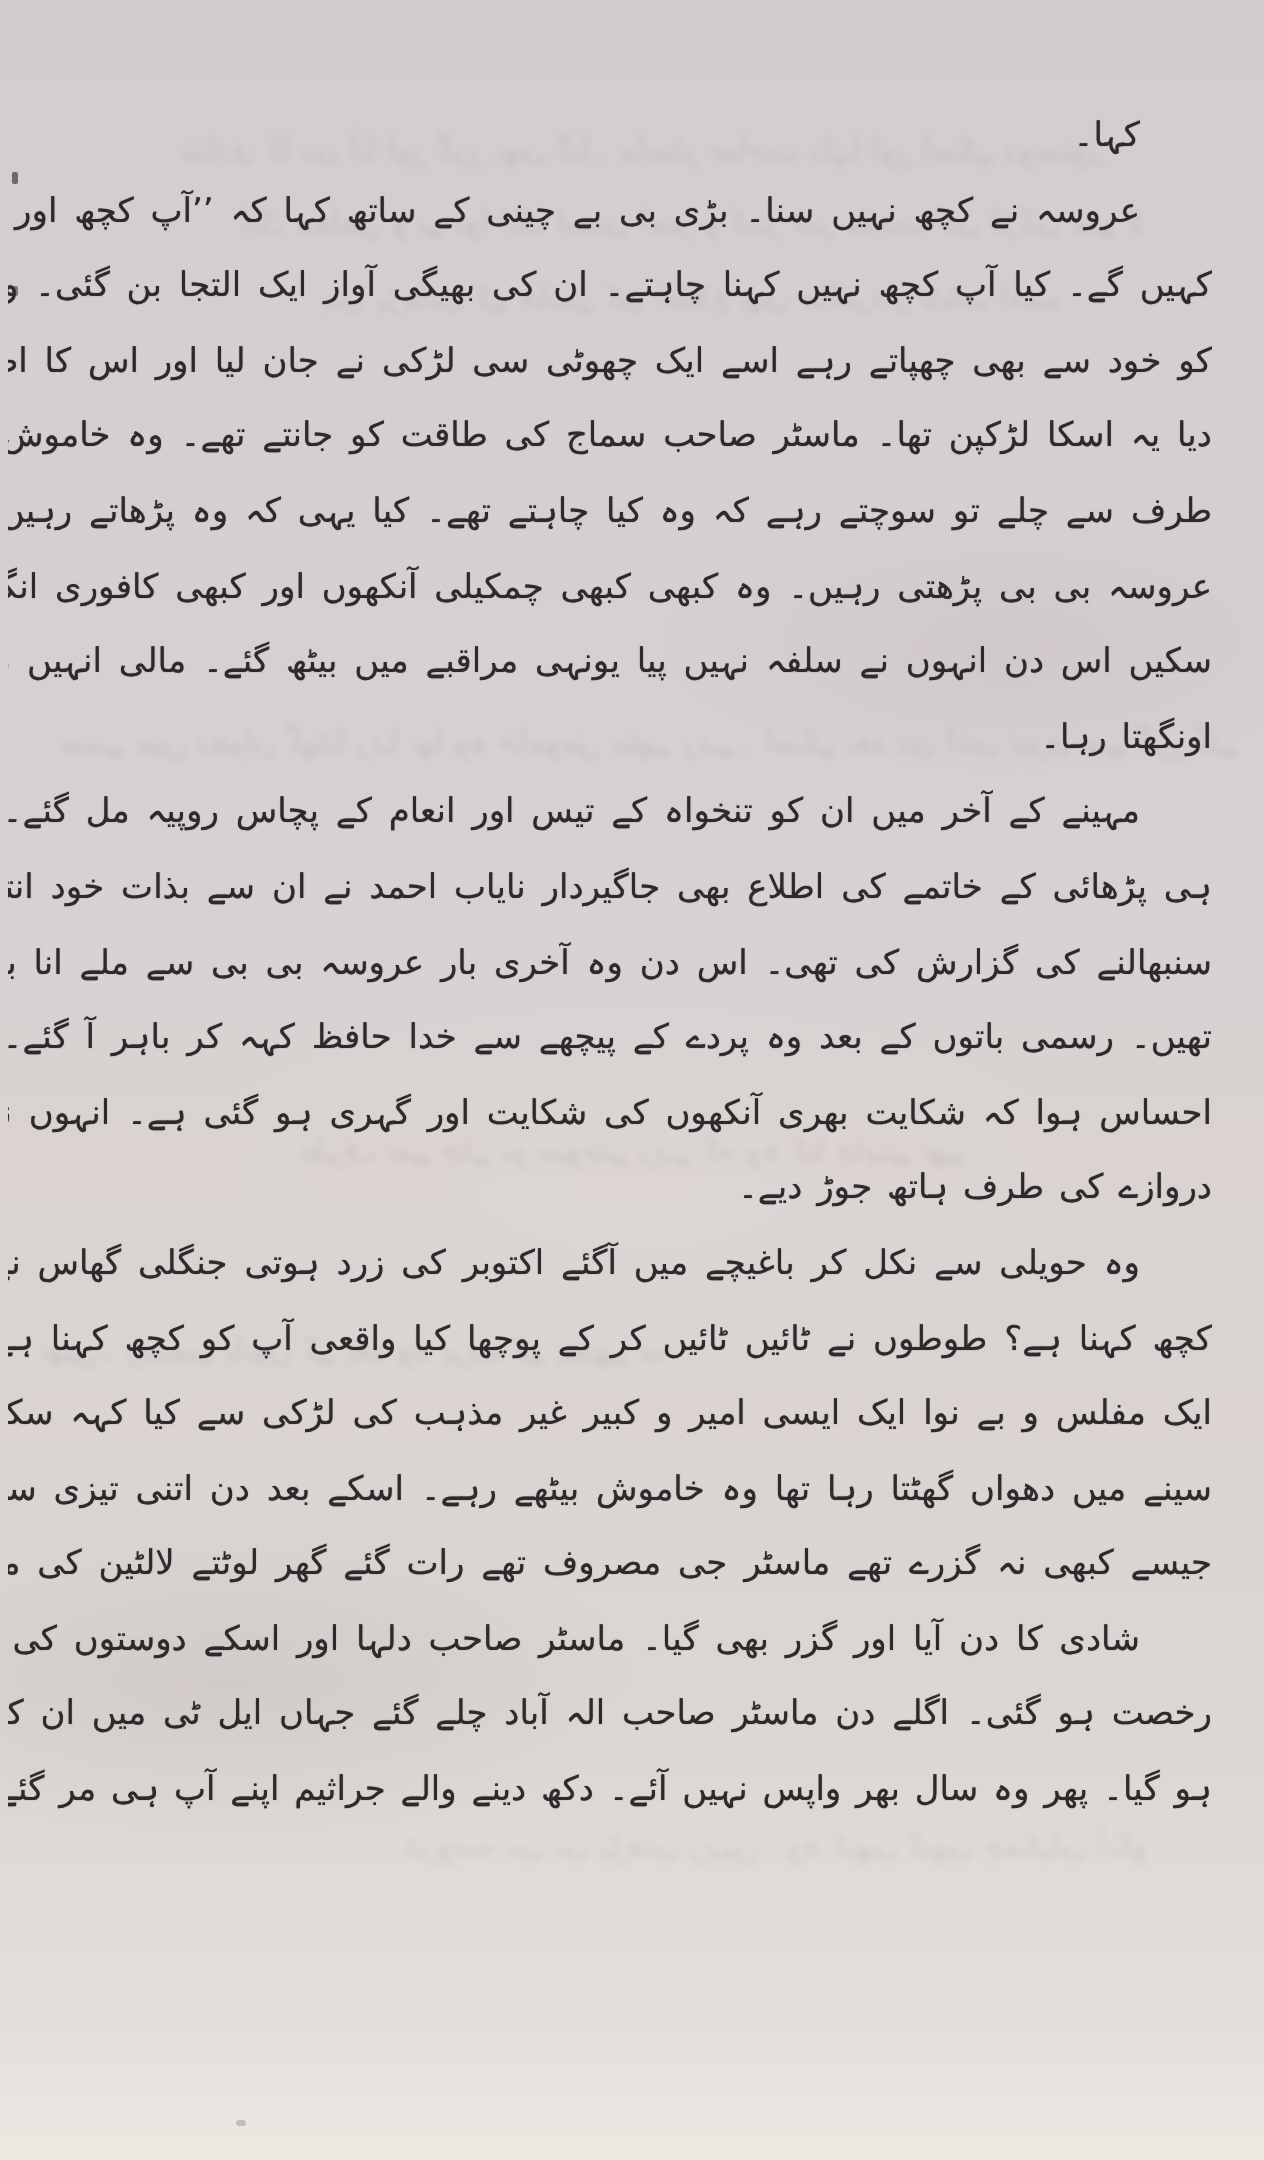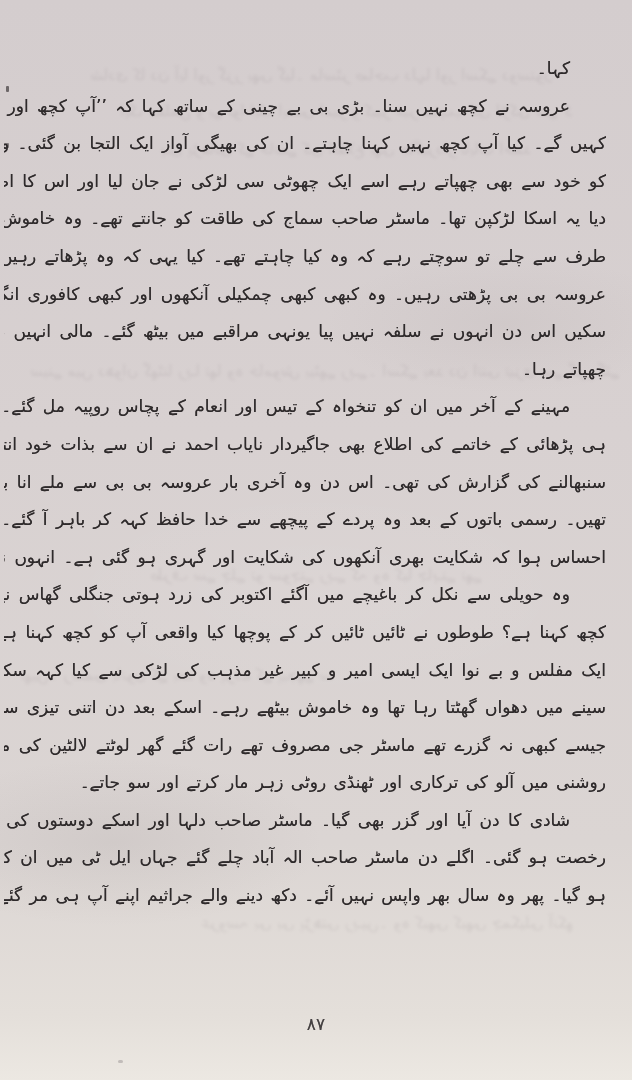--- a/index.html
+++ b/index.html
@@ -69,32 +69,31 @@
 
   <div class="text-block">
     <div class="line indent end">کہا۔</div>
     <div class="line indent">عروسہ نے کچھ نہیں سنا۔ بڑی بی بے چینی کے ساتھ کہا کہ ’’آپ کچھ اور نہیں</div>
     <div class="line">کہیں گے۔ کیا آپ کچھ نہیں کہنا چاہتے۔ ان کی بھیگی آواز ایک التجا بن گئی۔ وہ جس درد</div>
     <div class="line">کو خود سے بھی چھپاتے رہے اسے ایک چھوٹی سی لڑکی نے جان لیا اور اس کا اظہار بھی کر</div>
     <div class="line">دیا یہ اسکا لڑکپن تھا۔ ماسٹر صاحب سماج کی طاقت کو جانتے تھے۔ وہ خاموش رہے اس</div>
     <div class="line">طرف سے چلے تو سوچتے رہے کہ وہ کیا چاہتے تھے۔ کیا یہی کہ وہ پڑھاتے رہیں اور</div>
     <div class="line">عروسہ بی بی پڑھتی رہیں۔ وہ کبھی کبھی چمکیلی آنکھوں اور کبھی کافوری انگلیوں کا دیدار کر</div>
     <div class="line">سکیں اس دن انہوں نے سلفہ نہیں پیا یونہی مراقبے میں بیٹھ گئے۔ مالی انہیں دیکھ کر</div>
-    <div class="line end">چھپاتے رہا۔</div>
+    <div class="line end">اونگھتا رہا۔</div>
     <div class="line indent">مہینے کے آخر میں ان کو تنخواہ کے تیس اور انعام کے پچاس روپیہ مل گئے۔ ساتھ</div>
     <div class="line">ہی پڑھائی کے خاتمے کی اطلاع بھی جاگیردار نایاب احمد نے ان سے بذات خود انتظام</div>
     <div class="line">سنبھالنے کی گزارش کی تھی۔ اس دن وہ آخری بار عروسہ بی بی سے ملے انا بی جاگ رہی</div>
     <div class="line">تھیں۔ رسمی باتوں کے بعد وہ پردے کے پیچھے سے خدا حافظ کہہ کر باہر آ گئے۔ ان کو</div>
     <div class="line">احساس ہوا کہ شکایت بھری آنکھوں کی شکایت اور گہری ہو گئی ہے۔ انہوں نے بند</div>
+    <div class="line end">دروازے کی طرف ہاتھ جوڑ دیے۔</div>
     <div class="line indent">وہ حویلی سے نکل کر باغیچے میں آگئے اکتوبر کی زرد ہوتی جنگلی گھاس نے پوچھا آپ کو</div>
     <div class="line">کچھ کہنا ہے؟ طوطوں نے ٹائیں ٹائیں کر کے پوچھا کیا واقعی آپ کو کچھ کہنا ہے؟ نہیں</div>
     <div class="line">ایک مفلس و بے نوا ایک ایسی امیر و کبیر غیر مذہب کی لڑکی سے کیا کہہ سکتا ہے۔ ان کے</div>
     <div class="line">سینے میں دھواں گھٹتا رہا تھا وہ خاموش بیٹھے رہے۔ اسکے بعد دن اتنی تیزی سے گزر گئے</div>
     <div class="line">جیسے کبھی نہ گزرے تھے ماسٹر جی مصروف تھے رات گئے گھر لوٹتے لالٹین کی مدقوق</div>
-    <div class="line end">روشنی میں آلو کی ترکاری اور ٹھنڈی روٹی زہر مار کرتے اور سو جاتے۔</div>
     <div class="line indent">شادی کا دن آیا اور گزر بھی گیا۔ ماسٹر صاحب دلہا اور اسکے دوستوں کی خاطر و</div>
     <div class="line">رخصت ہو گئی۔ اگلے دن ماسٹر صاحب الہ آباد چلے گئے جہاں ایل ٹی میں ان کا داخلہ</div>
     <div class="line end">ہو گیا۔ پھر وہ سال بھر واپس نہیں آئے۔ دکھ دینے والے جراثیم اپنے آپ ہی مر گئے۔</div>
   </div>
 
-  <div class="footer">۸۷</div>
 
 </div>
 
 </body></html>

